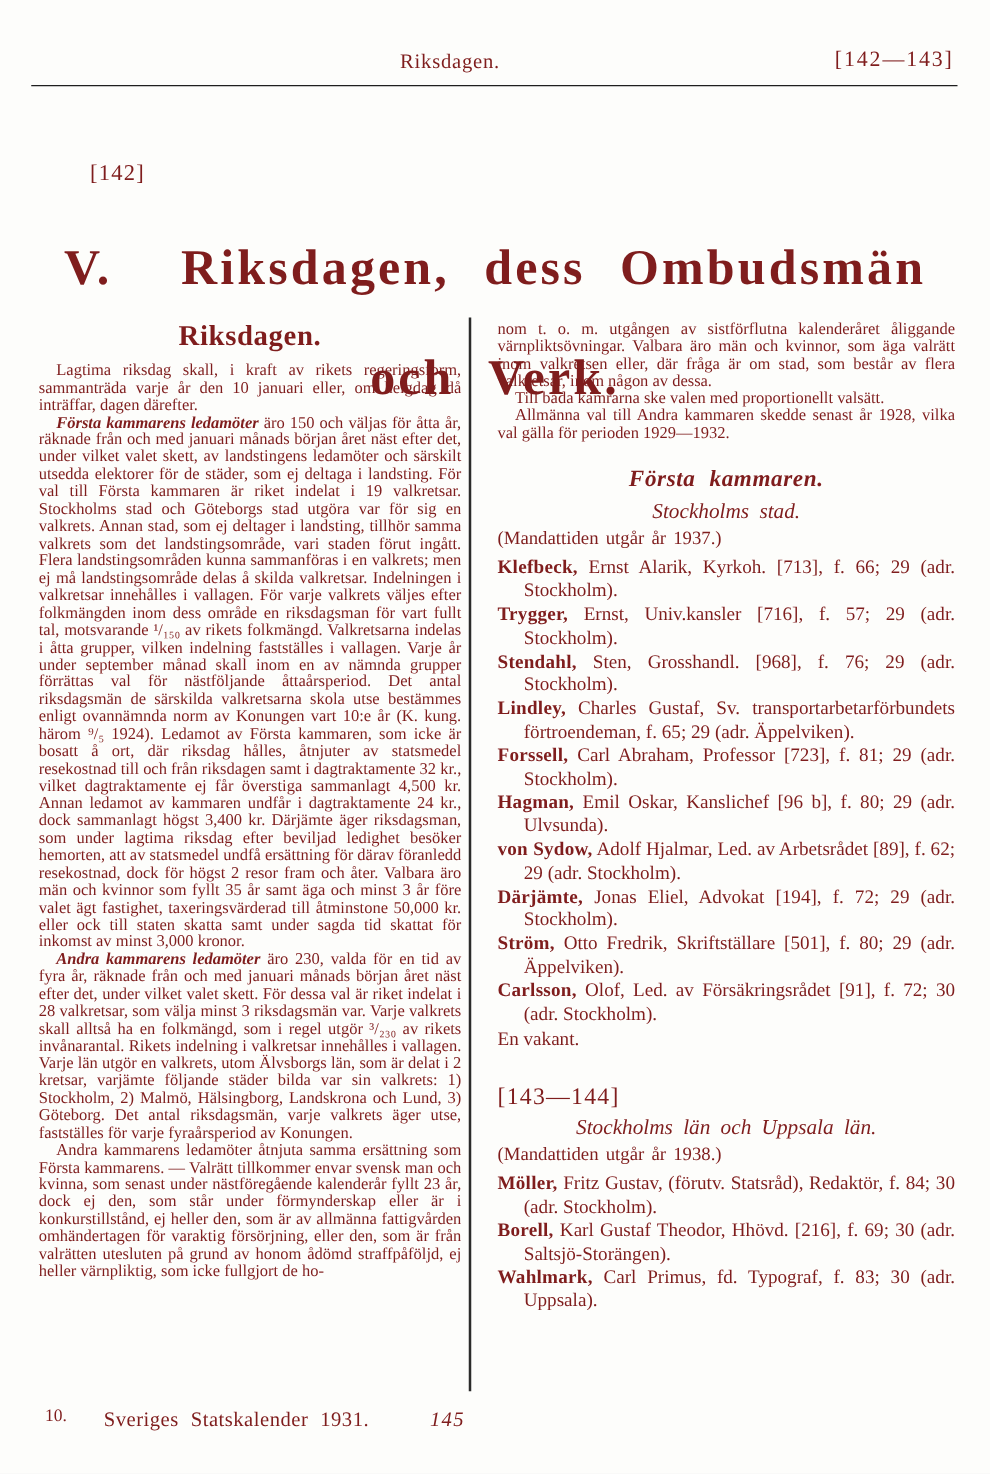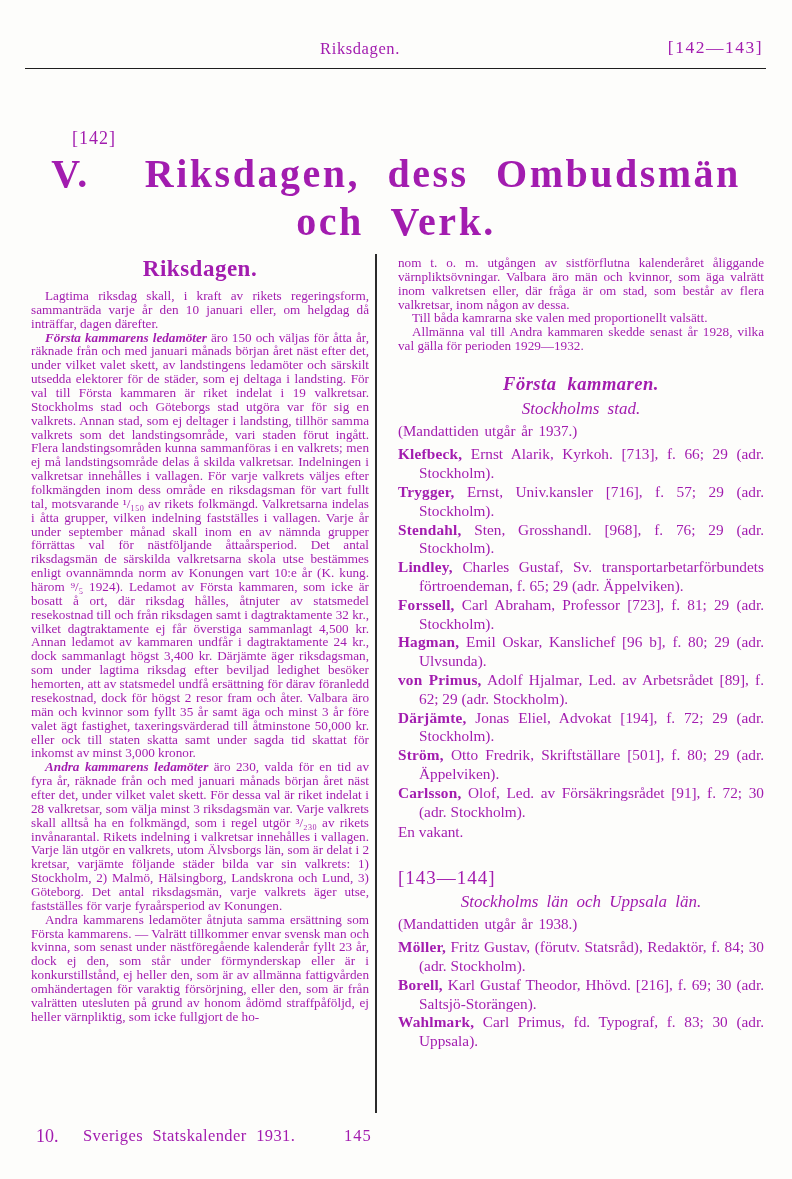--- a/index.html
+++ b/index.html
@@ -2,56 +2,56 @@
 <html><head>
 <meta charset="utf-8">
 <style>
   html, body { margin: 0; padding: 0; }
   body { background: #e9e9e9; }
   .page {
     position: relative;
     width: 792px;
     height: 1179px;
     background: #fdfdfb;
-    color: #a21caf;
+    color: #7f1d1d;
     font-family: "Liberation Serif", "DejaVu Serif", serif;
     overflow: hidden;
     margin: 0 auto;
   }
   
   .running-header { position: absolute; top: 39px; left: 25px; right: 27px; height: 24px; }
   .rh-title { position: absolute; left: 0; right: 70px; top: 0; text-align: center; font-size: 16.5px; letter-spacing: .6px; }
   .rh-ref { position: absolute; right: 2px; top: -2px; font-size: 17.5px; letter-spacing: 1.5px; }
   .rule { position: absolute; top: 68px; left: 25px; width: 741px; border-top: 1.7px solid #1e1e1e; }
   
   .section-number { position: absolute; left: 72px; top: 128px; font-size: 18px; letter-spacing: 1px; }
   .main-title { position: absolute; top: 150px; left: 0; width: 792px; margin: 0; text-align: center; font-size: 40px; font-weight: bold; line-height: 48px; letter-spacing: 2.5px; }
-  .main-title .t-line { white-space: pre-wrap; word-spacing: 15px; display: block; }
+  .main-title .t-line { white-space: pre-wrap; word-spacing: 15px; display: block; margin-top: 40px; }
   
   .col { position: absolute; top: 256px; }
   .col-left  { left: 31px;  width: 338px; }
   .col-right { left: 398px; width: 366px; font-family: Liberation Serif, serif; }
   .divider { position: absolute; top: 254px; left: 375px; width: 1.5px; height: 859px; background: #2b2b2b; }
   .col h2 { margin: 0 0 7px 0; text-align: center; font-size: 23px; letter-spacing: .5px; }
   .col p { margin: 0; text-align: justify; font-size: 13.2px; line-height: 1.05; }
   .ind { text-indent: 14px; }
   .lead { font-style: italic; font-weight: bold; }
   
   .chamber-heading { margin: 21px 0 6px 0 !important; text-align: center !important; font-weight: bold; font-style: italic; font-size: 18.5px !important; word-spacing: 6px; letter-spacing: .5px; line-height: 1.1 !important; }
   .district-title { margin: 2px 0 4px 0 !important; text-align: center !important; font-style: italic; font-size: 17px !important; word-spacing: 4px; line-height: 1.1 !important; }
   .mandate { margin: 0 0 5px 0 !important; text-align: left; font-size: 15px !important; word-spacing: 2px; line-height: 1.15 !important; }
   .section-ref { margin: 27px 0 4px 0 !important; text-align: right; font-size: 19px !important; letter-spacing: 1px; line-height: 1.1 !important; }
   
   .member { font-size: 15.3px !important; line-height: 1.23 !important; padding-left: 21px; text-indent: -21px; }
   .member b { letter-spacing: .2px; }
   .vacancy { font-size: 15.3px !important; line-height: 1.23 !important; margin-top: 1px !important; text-align: left !important; }
   
-  .footer-number { position: absolute; left: 36px; top: 1126px; font-size: 18px; }
+  .footer-number { position: absolute; left: 36px; top: 1126px; font-size: 14px; }
   .footer-imprint { position: absolute; left: 83px; top: 1126px; font-size: 16.5px; word-spacing: 5px; letter-spacing: .4px; }
-  .footer-page { position: absolute; left: 344px; top: 1126px; font-size: 16.5px; letter-spacing: 1px; }
+  .footer-page { position: absolute; left: 344px; top: 1126px; font-size: 16.5px; letter-spacing: 1px; font-style: italic; }
 </style>
 </head>
 <body>
 
 <div class="page">
 
   <div class="running-header">
     <span class="rh-title">Riksdagen.</span>
     <span class="rh-ref">[142—143]</span>
   </div>
@@ -84,21 +84,21 @@
     <p class="district-title">Stockholms stad.</p>
     <p class="mandate">(Mandattiden utgår år 1937.)</p>
 
     <div>
       <p class="member"><b>Klefbeck,</b> <span>Ernst Alarik, Kyrkoh. [713], f. 66; 29 (adr. Stockholm).</span></p>
       <p class="member"><b>Trygger,</b> <span>Ernst, Univ.kansler [716], f. 57; 29 (adr. Stockholm).</span></p>
       <p class="member"><b>Stendahl,</b> <span>Sten, Grosshandl. [968], f. 76; 29 (adr. Stockholm).</span></p>
       <p class="member"><b>Lindley,</b> <span>Charles Gustaf, Sv. transportarbetarförbundets förtroendeman, f. 65; 29 (adr. Äppelviken).</span></p>
       <p class="member"><b>Forssell,</b> <span>Carl Abraham, Professor [723], f. 81; 29 (adr. Stockholm).</span></p>
       <p class="member"><b>Hagman,</b> <span>Emil Oskar, Kanslichef [96 b], f. 80; 29 (adr. Ulvsunda).</span></p>
-      <p class="member"><b>von Primus,</b> <span>Adolf Hjalmar, Led. av Arbetsrådet [89], f. 62; 29 (adr. Stockholm).</span></p>
+      <p class="member"><b>von Sydow,</b> <span>Adolf Hjalmar, Led. av Arbetsrådet [89], f. 62; 29 (adr. Stockholm).</span></p>
       <p class="member"><b>Därjämte,</b> <span>Jonas Eliel, Advokat [194], f. 72; 29 (adr. Stockholm).</span></p>
       <p class="member"><b>Ström,</b> <span>Otto Fredrik, Skriftställare [501], f. 80; 29 (adr. Äppelviken).</span></p>
       <p class="member"><b>Carlsson,</b> <span>Olof, Led. av Försäkringsrådet [91], f. 72; 30 (adr. Stockholm).</span></p>
       <p class="vacancy">En vakant.</p>
     </div>
 
     <p class="section-ref">[143—144]</p>
     <p class="district-title">Stockholms län och Uppsala län.</p>
     <p class="mandate">(Mandattiden utgår år 1938.)</p>
 

